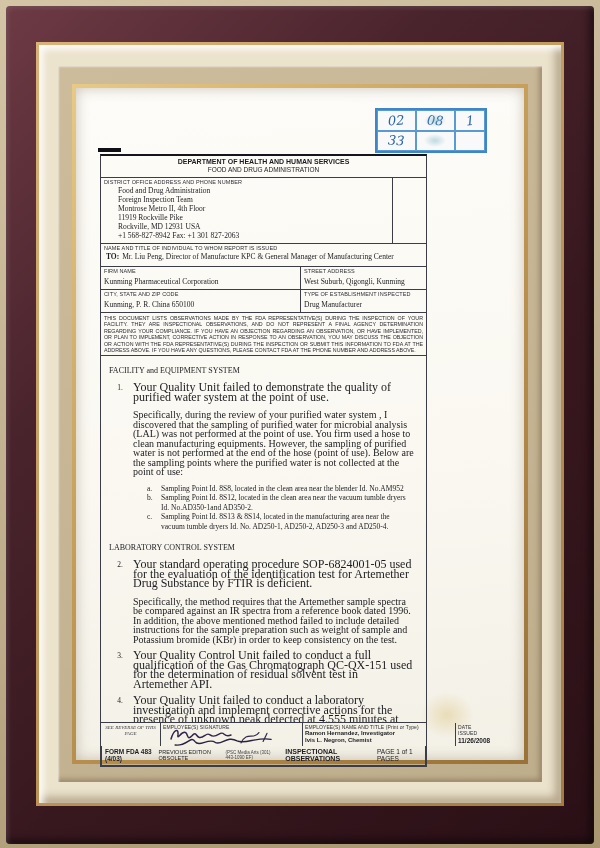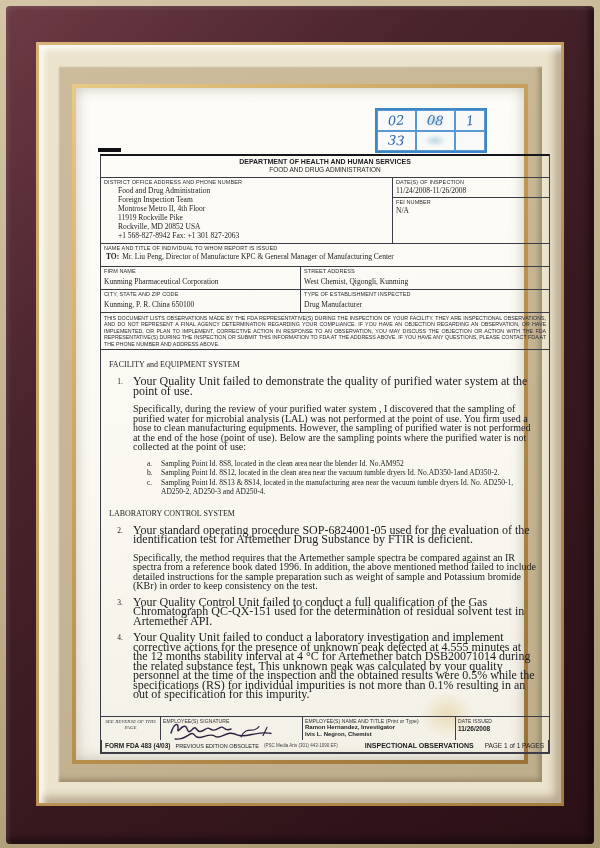--- a/index.html
+++ b/index.html
@@ -41,21 +41,21 @@
            grid-template-columns:36% 36% 28%; grid-template-rows:1fr 1fr;
            background:rgba(240,246,252,.35); }
   .stamp-cell { border:1px solid #5a9ad2; display:flex; align-items:center; justify-content:center;
                 font-family:"DejaVu Serif", serif; font-style:italic; font-size:13px;
                 color:#2b63a8; position:relative; }
   .stamp-cell.smudge::after { content:""; position:absolute; inset:15% 20%;
                 background:radial-gradient(closest-side, rgba(120,180,200,.45), rgba(120,180,200,0)); }
   .tilt1{ transform:rotate(-4deg);} .tilt2{ transform:rotate(3deg);} .tilt3{ transform:rotate(-6deg);}
 
   
-  .form { position:absolute; left:24px; top:66px; width:450px;
+  .form { position:absolute; left:24px; top:66px; width:327px;
           border:1px solid #3c3c46; border-top:2px solid #15151c; background:transparent; }
   .lbl { font-family:"Liberation Sans", sans-serif; font-size:5.5px; line-height:7px; color:#2e2e36;
          letter-spacing:.1px; }
   .val { font-size:7.5px; line-height:9px; }
 
   .header-row { border-bottom:1px solid #3c3c46; text-align:center; padding:2px 0 3px;
                 font-family:"Liberation Sans", sans-serif; }
   .dept1 { font-size:7px; font-weight:bold; line-height:8px; }
   .dept2 { font-size:6.5px; line-height:8px; }
 
@@ -159,50 +159,40 @@
         <div class="dept2">FOOD AND DRUG ADMINISTRATION</div>
       </div>
 
       <div class="addr-row">
         <div class="addr-left">
           <div class="lbl">DISTRICT OFFICE ADDRESS AND PHONE NUMBER</div>
           <div class="val">Food and Drug Administration</div>
           <div class="val">Foreign Inspection Team</div>
           <div class="val">Montrose Metro II, 4th Floor</div>
           <div class="val">11919 Rockville Pike</div>
-          <div class="val">Rockville, MD 20852 USA</div>
+          <div class="val">Rockville, MD 12931 USA</div>
           <div class="val">+1 568-827-8942   Fax: +1 301 827-2063</div>
-        </div>
-        <div class="addr-right">
-          <div class="date-cell">
-            <div class="lbl">DATE(S) OF INSPECTION</div>
-            <div class="val">11/24/2008-11/26/2008</div>
-          </div>
-          <div class="fei-cell">
-            <div class="lbl">FEI NUMBER</div>
-            <div class="val">N/A</div>
-          </div>
         </div>
       </div>
 
       <div class="to-row">
         <div class="lbl">NAME AND TITLE OF INDIVIDUAL TO WHOM REPORT IS ISSUED</div>
         <div class="to-line">
           <span class="to-prefix">TO:</span><span>Mr. Liu Peng, Director of Manufacture KPC &amp; General Manager of Manufacturing Center</span>
         </div>
       </div>
 
       <div class="pair-row">
         <div class="cell-l">
           <div class="lbl">FIRM NAME</div>
           <div class="val">Kunming Pharmaceutical Corporation</div>
         </div>
         <div class="cell-r">
           <div class="lbl">STREET ADDRESS</div>
-          <div class="val">West Chemist, Qigongli, Kunming</div>
+          <div class="val">West Suburb, Qigongli, Kunming</div>
         </div>
       </div>
 
       <div class="pair-row">
         <div class="cell-l">
           <div class="lbl">CITY, STATE AND ZIP CODE</div>
           <div class="val">Kunming, P. R. China 650100</div>
         </div>
         <div class="cell-r">
           <div class="lbl">TYPE OF ESTABLISHMENT INSPECTED</div>

